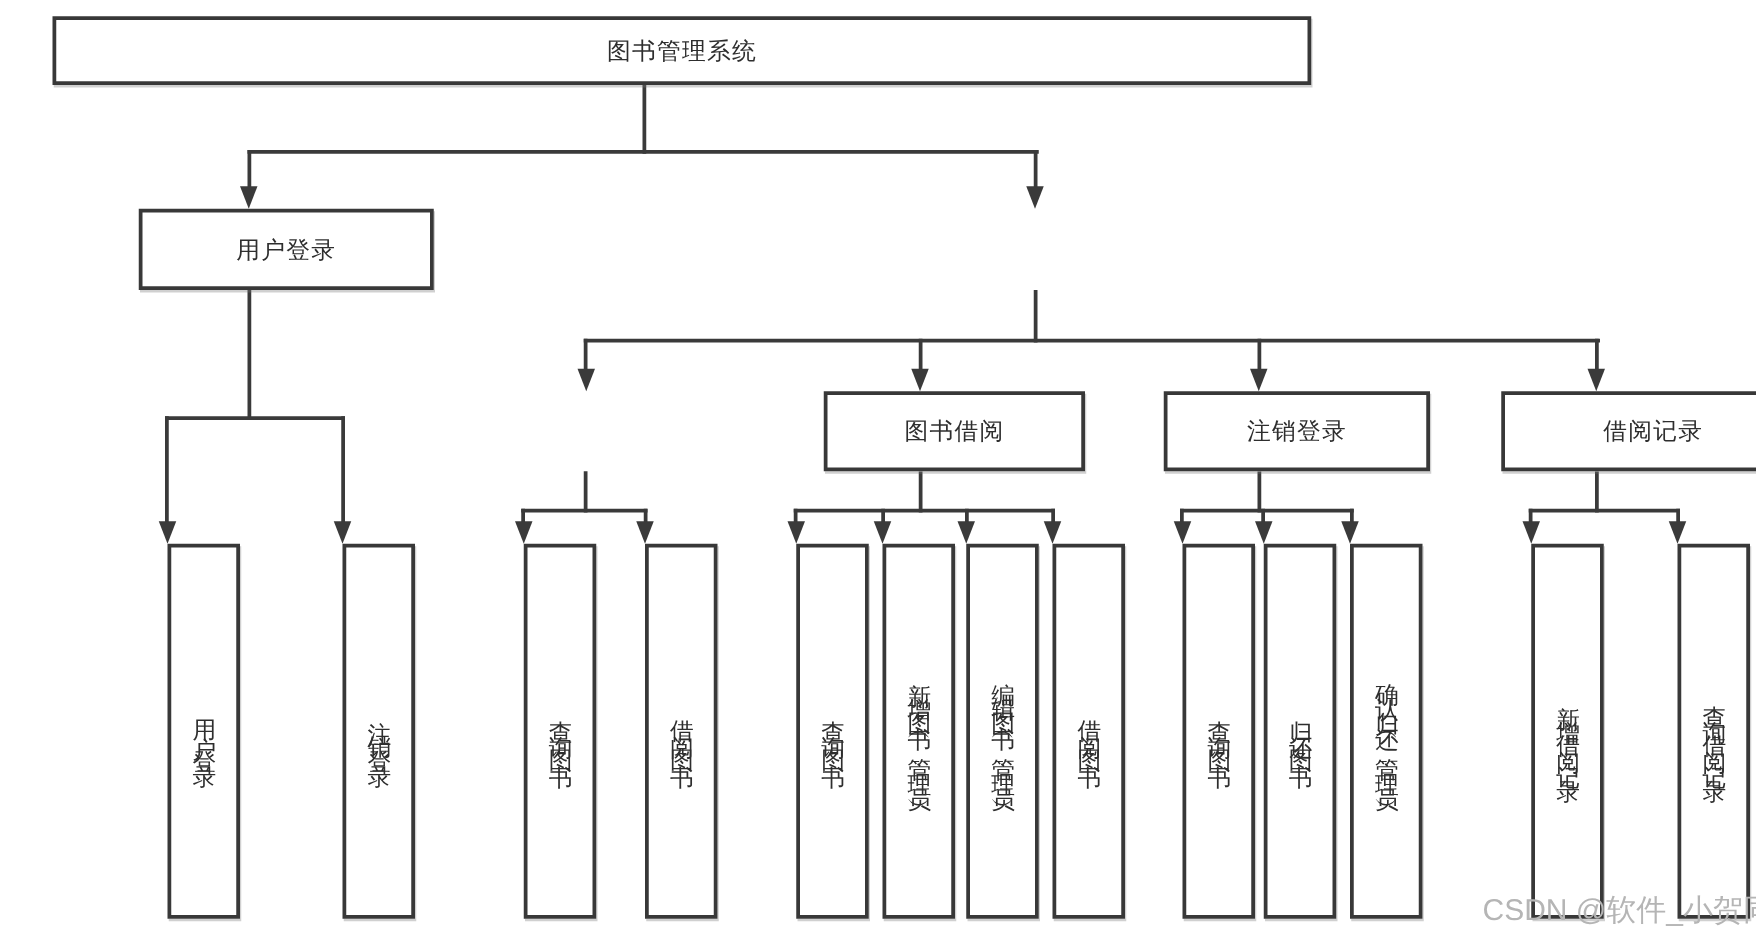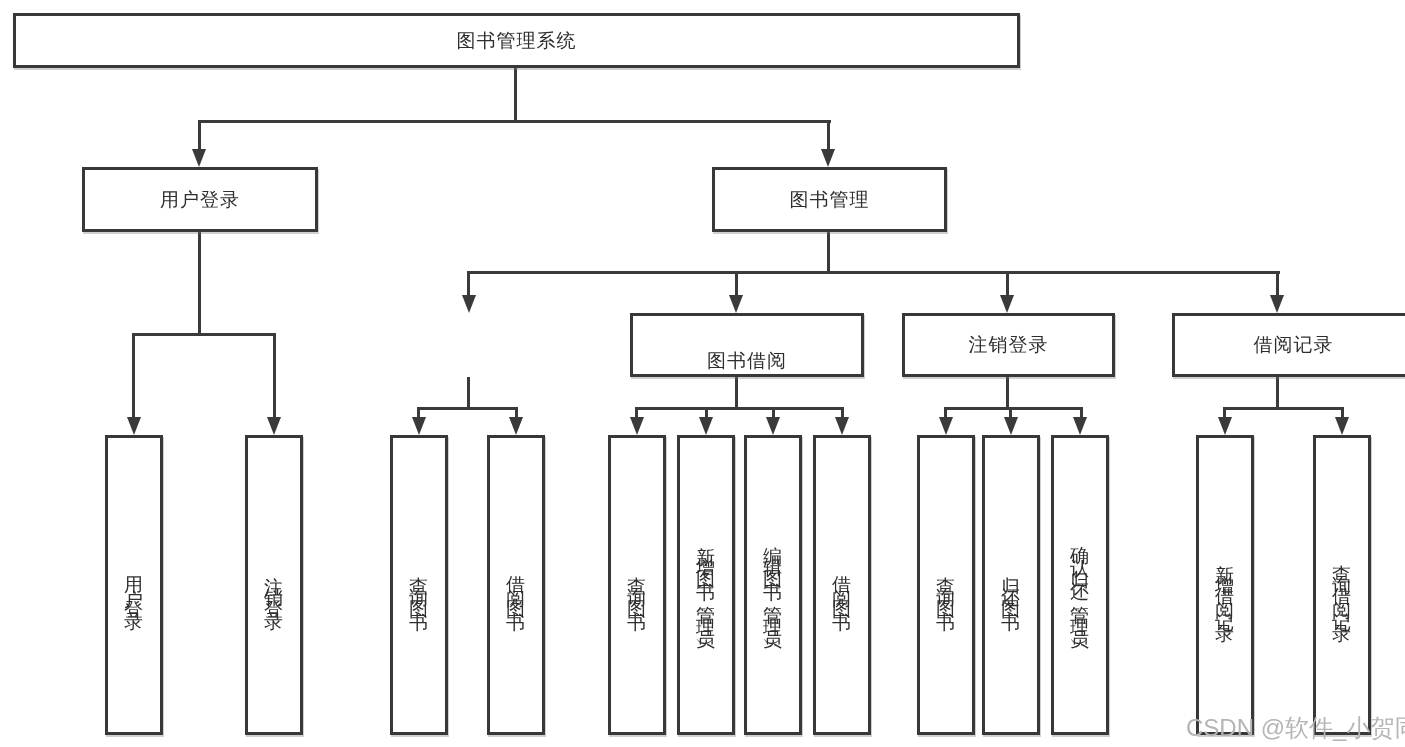--- a/index.html
+++ b/index.html
@@ -14,20 +14,21 @@
   .box {
     position: absolute;
     box-sizing: border-box;
     border: 3px solid #383838;
     background: #ffffff;
     display: flex;
     align-items: center;
     justify-content: center;
     box-shadow: 1px 2px 0 rgba(120,120,120,0.35);
     z-index: 2;
+    margin-left: 29px;
   }
   .hbox span {
     font-size: 19px;
     color: #2e2e2e;
     letter-spacing: 1px;
     white-space: nowrap;
   }
   .vbox { width: 58px; top: 435px; height: 300px; }
   .vtext {
     writing-mode: vertical-rl;
@@ -62,26 +63,23 @@
 <div class="canvas">
 
   <div class="box hbox" style="left:13px; top:13px; width:1007px; height:55px;">
     <span>图书管理系统</span>
   </div>
 
   <div class="box hbox" style="left:82px; top:167px; width:236px; height:65px;">
     <span>用户登录</span>
   </div>
 
-  <div class="box hbox" style="left:712px; top:167px; width:235px; height:65px;">
-    <span>图书管理</span>
-  </div>
 
 
-  <div class="box hbox" style="left:630px; top:313px; width:234px; height:64px;align-items:flex-end;">
+  <div class="box hbox" style="left:630px; top:313px; width:209px; height:64px;">
     <span>图书借阅</span>
   </div>
 
   <div class="box hbox" style="left:902px; top:313px; width:213px; height:64px;">
     <span>注销登录</span>
   </div>
 
   <div class="box hbox" style="left:1172px; top:313px; width:243px; height:64px;">
     <span>借阅记录</span>
   </div>

